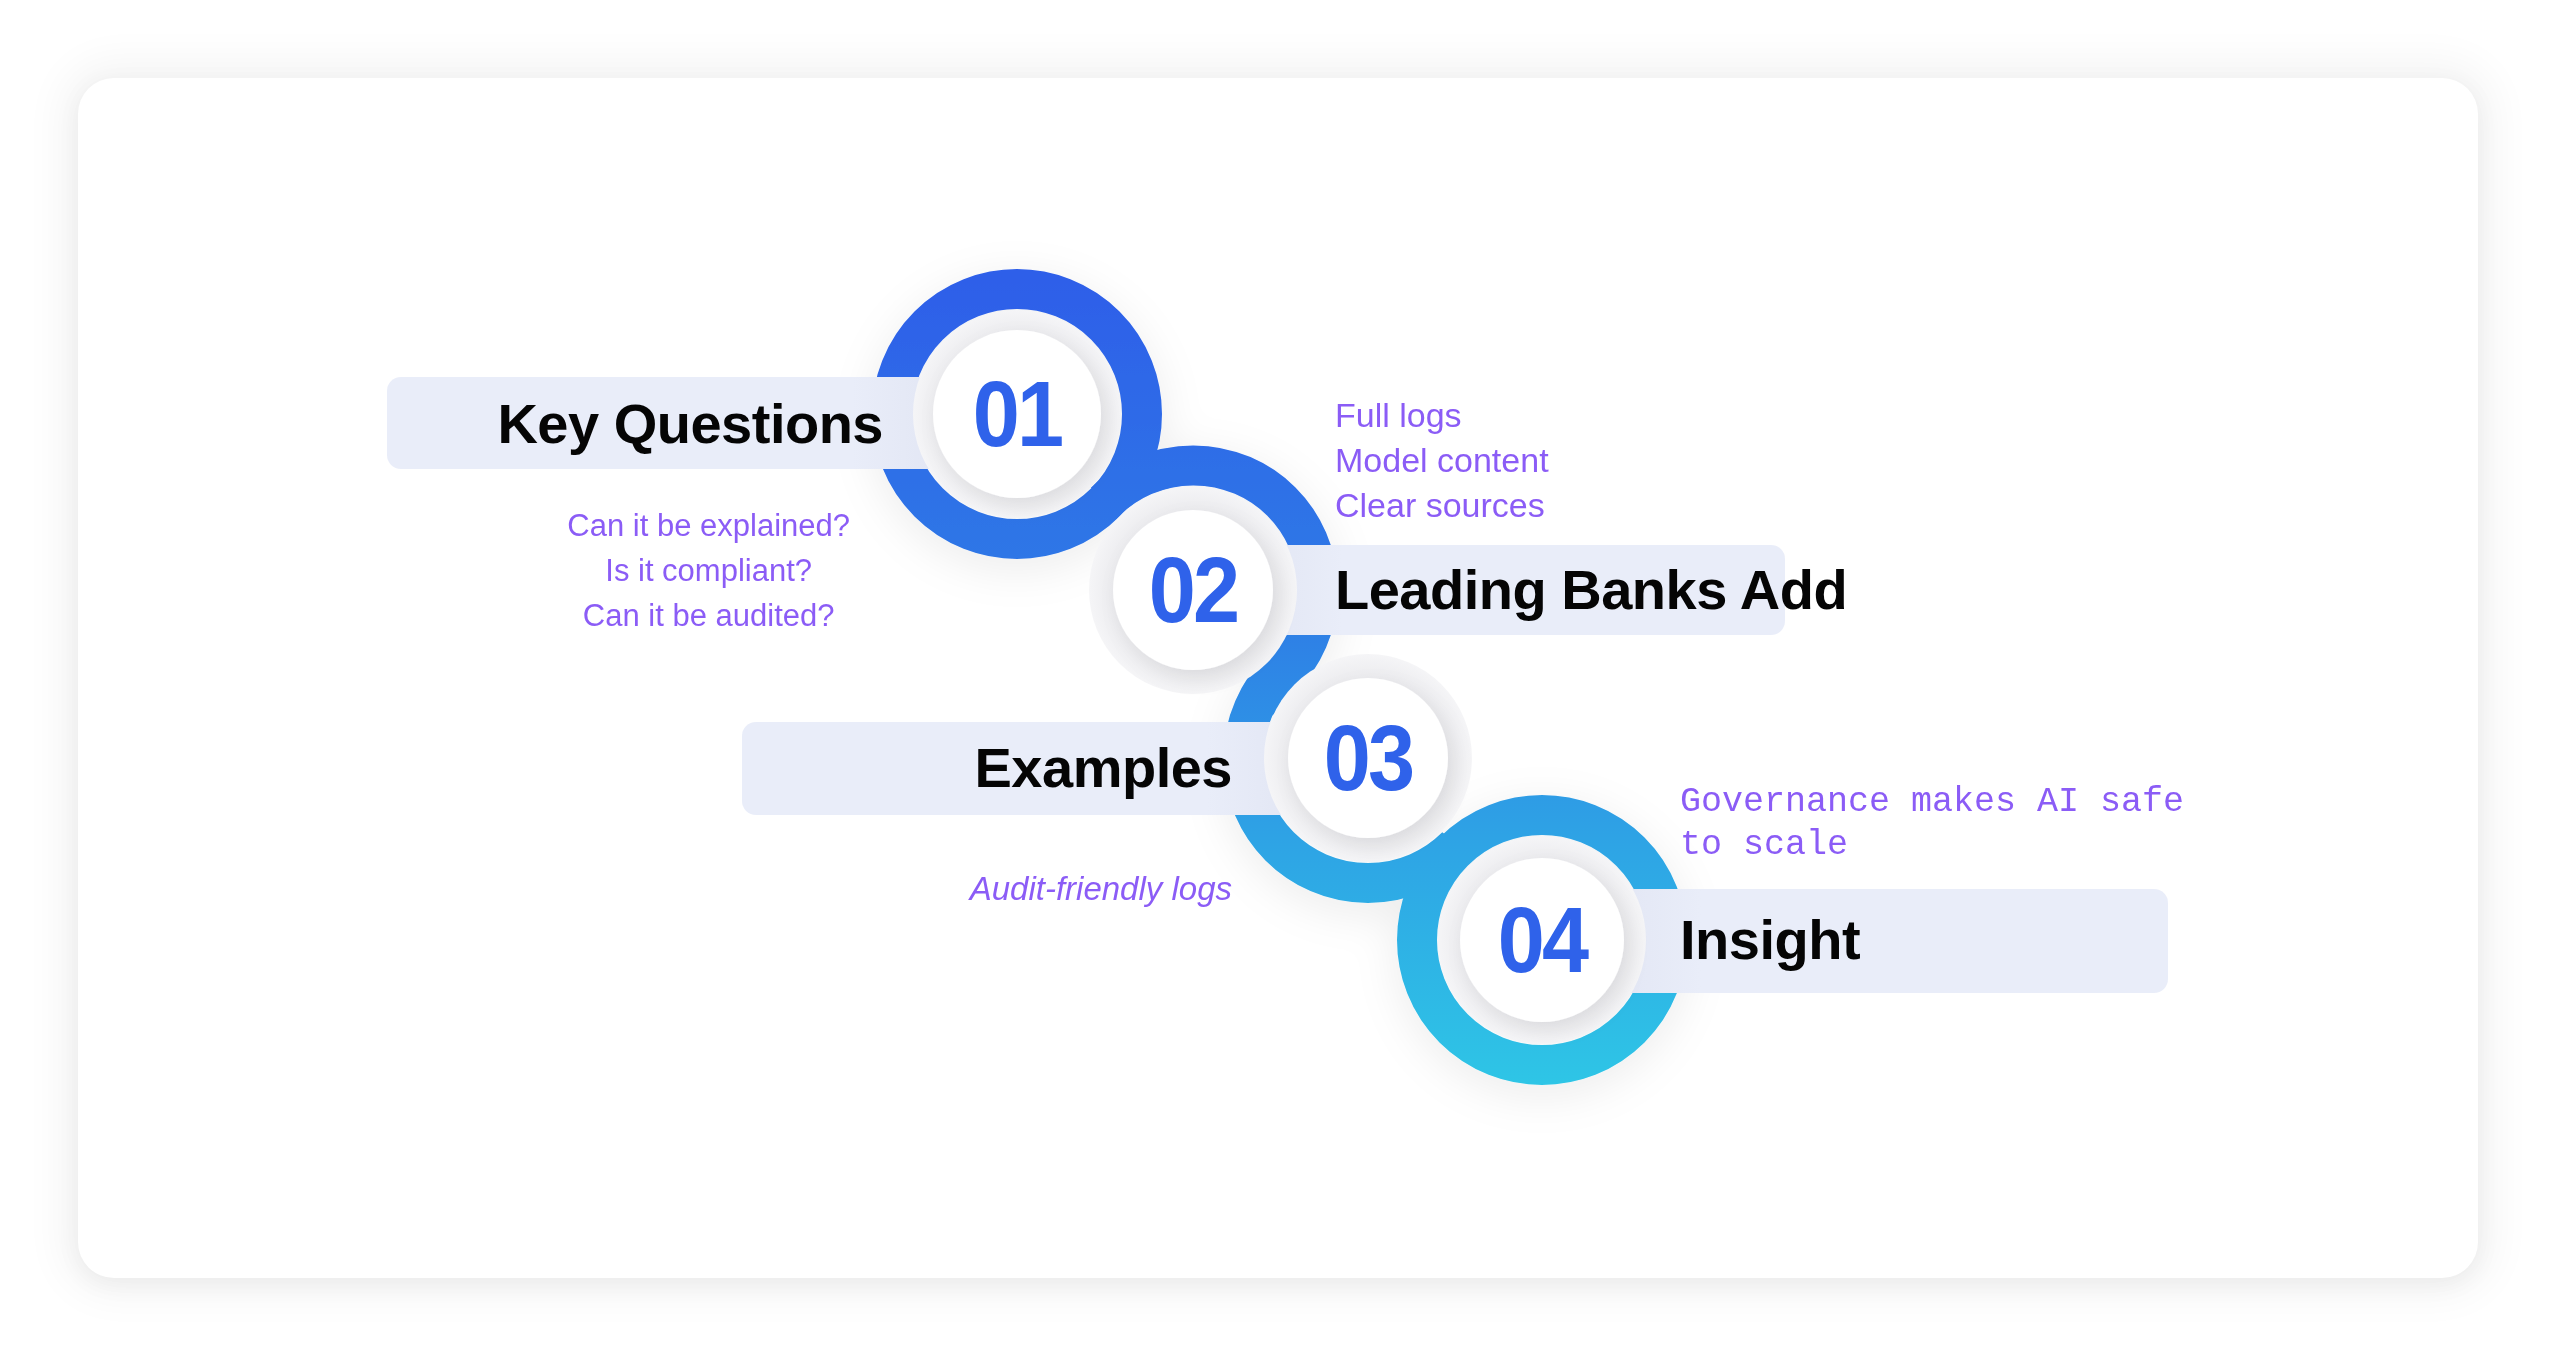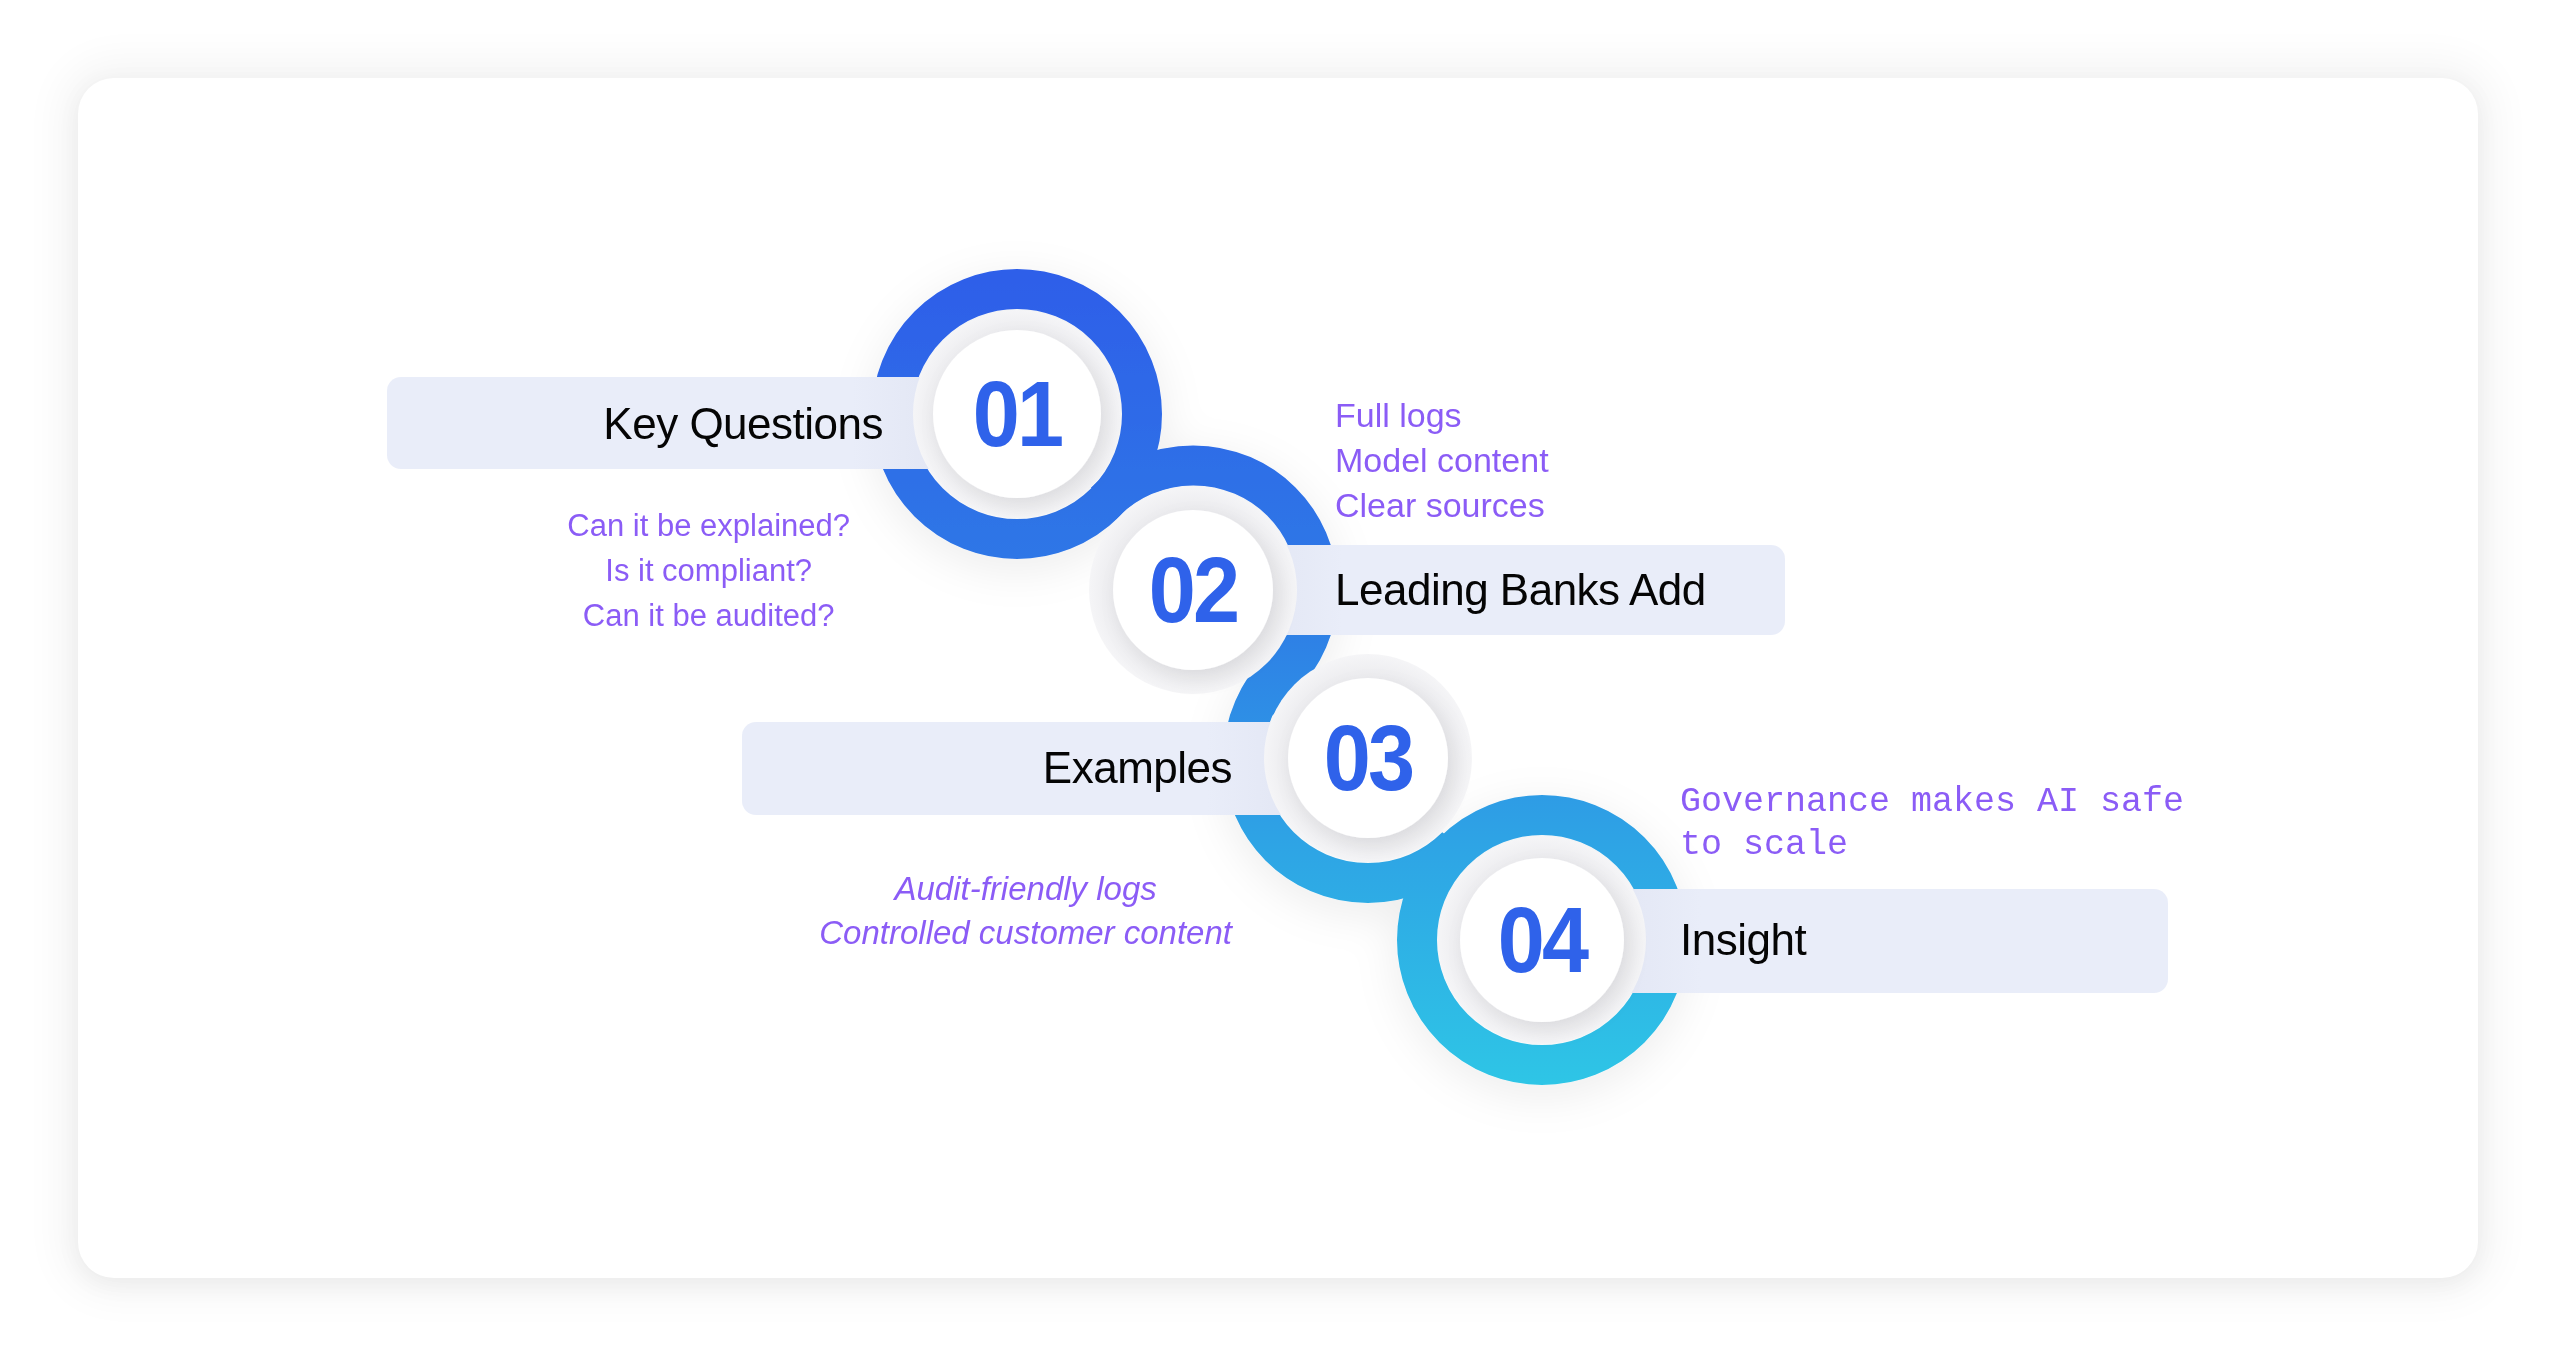--- a/index.html
+++ b/index.html
@@ -13,21 +13,21 @@
     box-shadow:0 0 40px 18px rgba(0,0,0,0.045), 0 6px 24px rgba(0,0,0,0.05);
   }
   svg.stage { position:absolute; left:0; top:0; }
   .bar {
     position:absolute; border-radius:14px;
     background:#e9edf9;
   }
   .bar.left { background:linear-gradient(to right, #e9edf9 0%, #e9edf9 75%, #dde1f0 100%); }
   .bar.right { background:linear-gradient(to left, #e9edf9 0%, #e9edf9 75%, #dde1f0 100%); }
   .heading {
-    position:absolute; font-weight:400; font-size:44px; line-height:52px; white-space:nowrap; color:#050505;
+    position:absolute; font-weight:700; font-size:56px; line-height:52px; white-space:nowrap; color:#050505;
     letter-spacing:-0.5px;
   }
   .heading.ra { text-align:right; }
   .sub {
     position:absolute; font-size:33px; line-height:45px; white-space:nowrap; color:#8b5cf6;
   }
   .sub.ra { text-align:center; }
   .sub div { display:block; }
   .num {
     position:absolute; width:200px; height:120px; text-align:center;
@@ -115,19 +115,18 @@
 </div>
 
 <div class="sub" style="left:1335px; top:393px; font-size:34px;">
   <div>Full logs</div>
   <div>Model content</div>
   <div>Clear sources</div>
 </div>
 
 <div class="sub ra" style="right:1324px; top:867px; font-size:33px; line-height:44px;font-style:italic;">
   <div>Audit-friendly logs</div>
-  <div>Controlled customer content</div>
 </div>
 
 <div class="sub" style="left:1680px; top:781px; font-size:35px; line-height:43px;font-family:Liberation Mono, monospace;">
   <div>Governance makes AI safe</div>
   <div>to scale</div>
 </div>
 
 </body></html>

